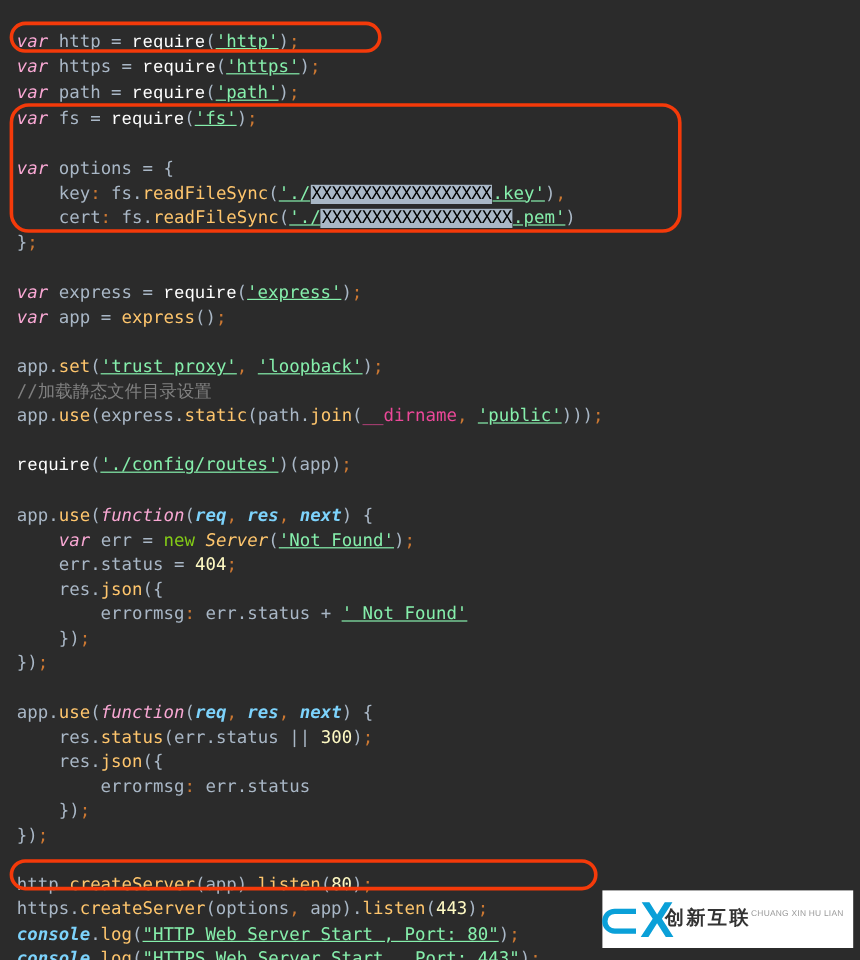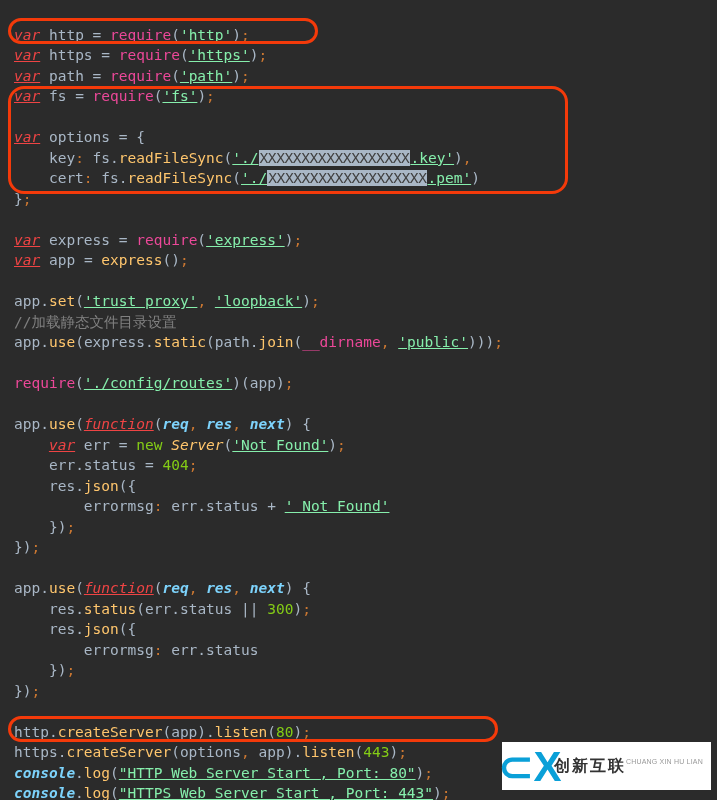--- a/index.html
+++ b/index.html
@@ -12,38 +12,38 @@
     height: 800px;
     overflow: hidden;
     position: relative;
     color: #a9b7c6;
   }
   .code-area {
     padding: 4px 14px 14px 14px;
     white-space: pre;
     line-height: 20.5px;
   }
-  .k-var { color: #ef4444; font-style: italic; text-decoration: underline; }      
+  .k-var { color: #f9a8d4; font-style: italic; }      
   .k-kw  { color: #84cc16; }                           
   .ident { color: #a9b7c6; }                           
   .fn    { color: #ffc66d; }                           
   .str   { color: #86efac; text-decoration: underline; }                           
-  .num   { color: #84cc16; }                           
+  .num   { color: #fef9c3; }                           
   .op    { color: #a9b7c6; }
   .comment { color: #808080; }                         
   .param { color: #7dd3fc; font-style: italic; font-weight: bold; }       
-  .builtin { color: #ec4899; }                         
+  .builtin { color: #ffffff; font-family: Liberation Mono, monospace; }                         
   .err   { color: #ffc66d; font-style: italic; }       
   .global{ color: #ec4899; }       
   .colon { color: #cc7832; }
   .semi  { color: #cc7832; }
   .brace { color: #a9b7c6; }
   .obscured {
     background: #a9b7c6;
-    color: #404040;
+    color: #000000;
     filter: blur(0.6px);
     letter-spacing: -0.4px;
     padding: 0 1px;
   }
 
   .hl {
     position: absolute;
     border: 3px solid #f43a0a;
     border-radius: 16px;
     pointer-events: none;

